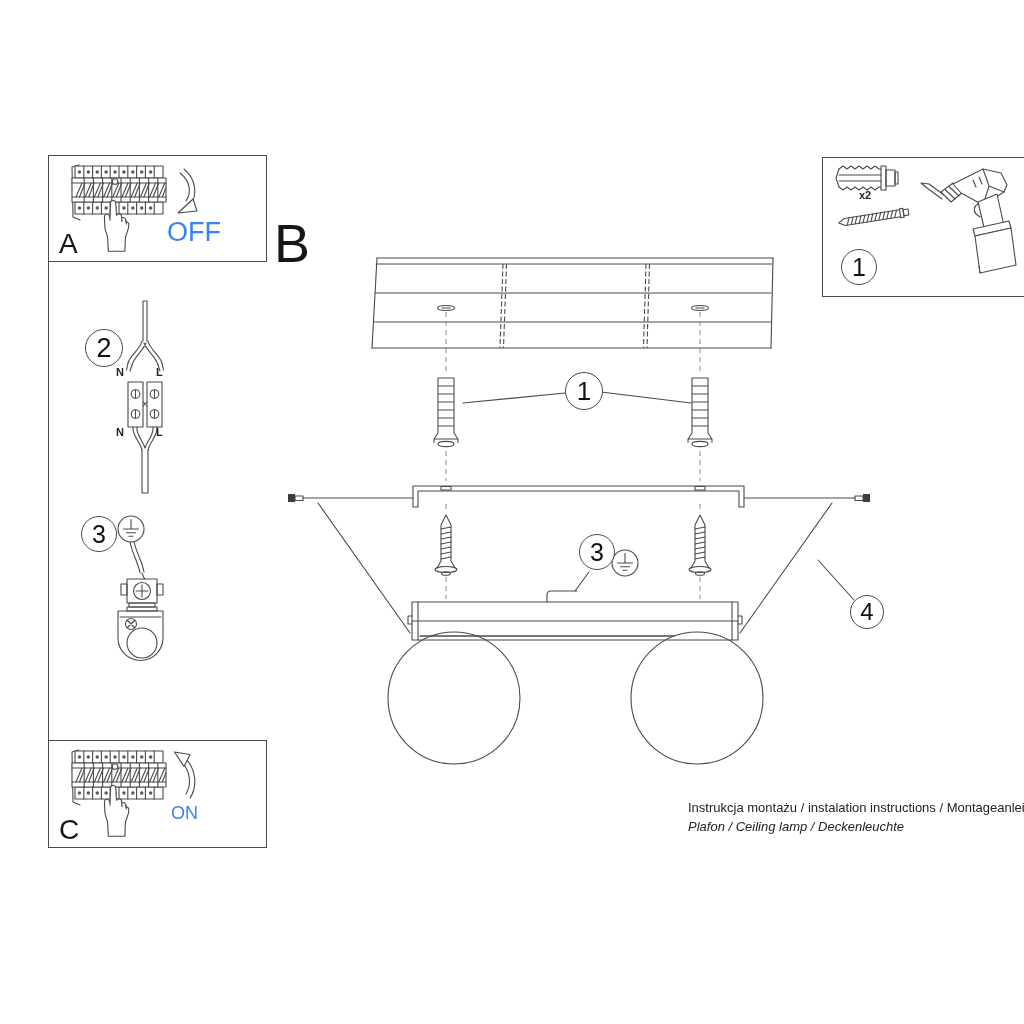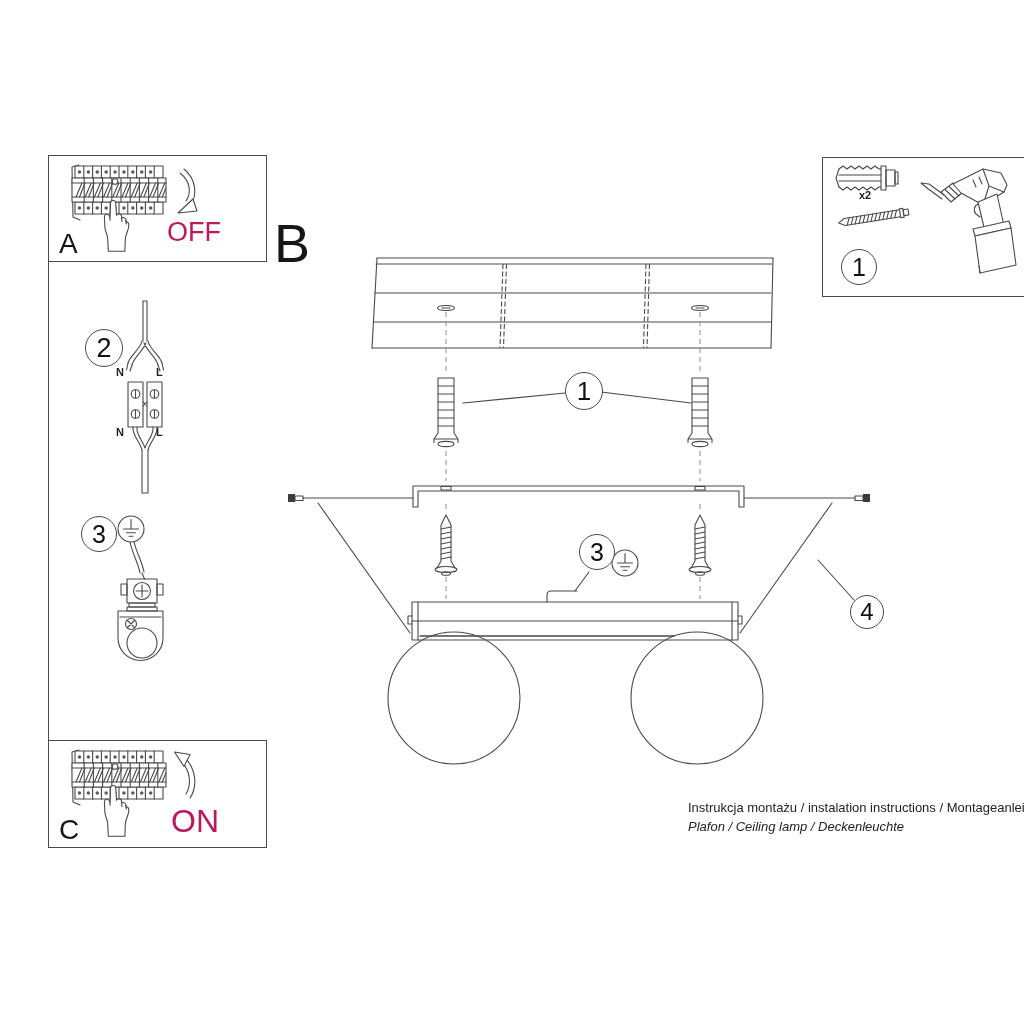--- a/index.html
+++ b/index.html
@@ -9,21 +9,21 @@
   .box{position:absolute;border:1.4px solid #4a4a4a;background:#fff;box-sizing:border-box;}
   .art{position:absolute;inset:0;width:100%;height:100%;}
   .ln{fill:none;stroke:#4a4a4a;stroke-width:1.1;stroke-linecap:round;stroke-linejoin:round;}
   .fw{fill:#fff;stroke:#4a4a4a;stroke-width:1.1;stroke-linejoin:round;}
   .fd{fill:#3c3c3c;stroke:none;}
   .dash{fill:none;stroke:#8c8c8c;stroke-width:1;stroke-dasharray:5 4;stroke-linecap:butt;}
   .dots{fill:none;stroke:#5a5a5a;stroke-width:3.4;stroke-dasharray:0.1 8.8;stroke-linecap:round;}
   .badge{position:absolute;border:1.4px solid #4a4a4a;border-radius:50%;background:#fff;
          display:flex;align-items:center;justify-content:center;color:#111;}
   .big-letter{position:absolute;color:#161616;}
-  .state-label{position:absolute;color:#be185d;font-weight:500;}
+  .state-label{position:absolute;color:#3b82f6;font-weight:500;}
   .nl{position:absolute;font-size:11px;font-weight:700;color:#222;}
   .footer-line{position:absolute;white-space:nowrap;font-size:13px;color:#232323;}
 </style>
 </head>
 <body>
 
 <div id="canvas">
 
   <svg width="0" height="0" style="position:absolute" aria-hidden="true">
     <defs>
@@ -128,21 +128,21 @@
       <g>
           <use href="#gp-panel"></use>
         </g>
       <g>
         <path class="ln" d="M141,57 C149,45 147,27 135,16"></path>
         <path class="ln" d="M137,53 C143,43 141,29 132,20"></path>
         <polygon class="fw" points="141,13.5 135,25.5 125.5,11"></polygon>
       </g>
     </svg>
     <div class="big-letter" style="left:10px;top:73px;font-size:28px;">C</div>
-    <div class="state-label" style="left:122px;top:62px;font-size:32px;">ON</div>
+    <div class="state-label" style="left:122px;top:62px;font-size:18px;">ON</div>
   </div>
 
   <div class="box" style="left:822px;top:157px;width:210px;height:140px;">
     <svg class="art" viewBox="0 0 208 138" preserveAspectRatio="none">
       <g>
         <path class="ln" d="M16,11 L13,20 L16,29 M16,17 H58 M16,23 H58"></path>
         <path class="ln" d="M16,11 L20,8 L24,11 L28,8 L32,11 L36,8 L40,11 L44,8 L48,11 L52,8 L56,11 H58"></path>
         <path class="ln" d="M16,29 L20,32 L24,29 L28,32 L32,29 L36,32 L40,29 L44,32 L48,29 L52,32 L56,29 H58"></path>
         <rect class="ln" x="58" y="8" width="5" height="24"></rect>
         <rect class="ln" x="63" y="12" width="9" height="16"></rect>

